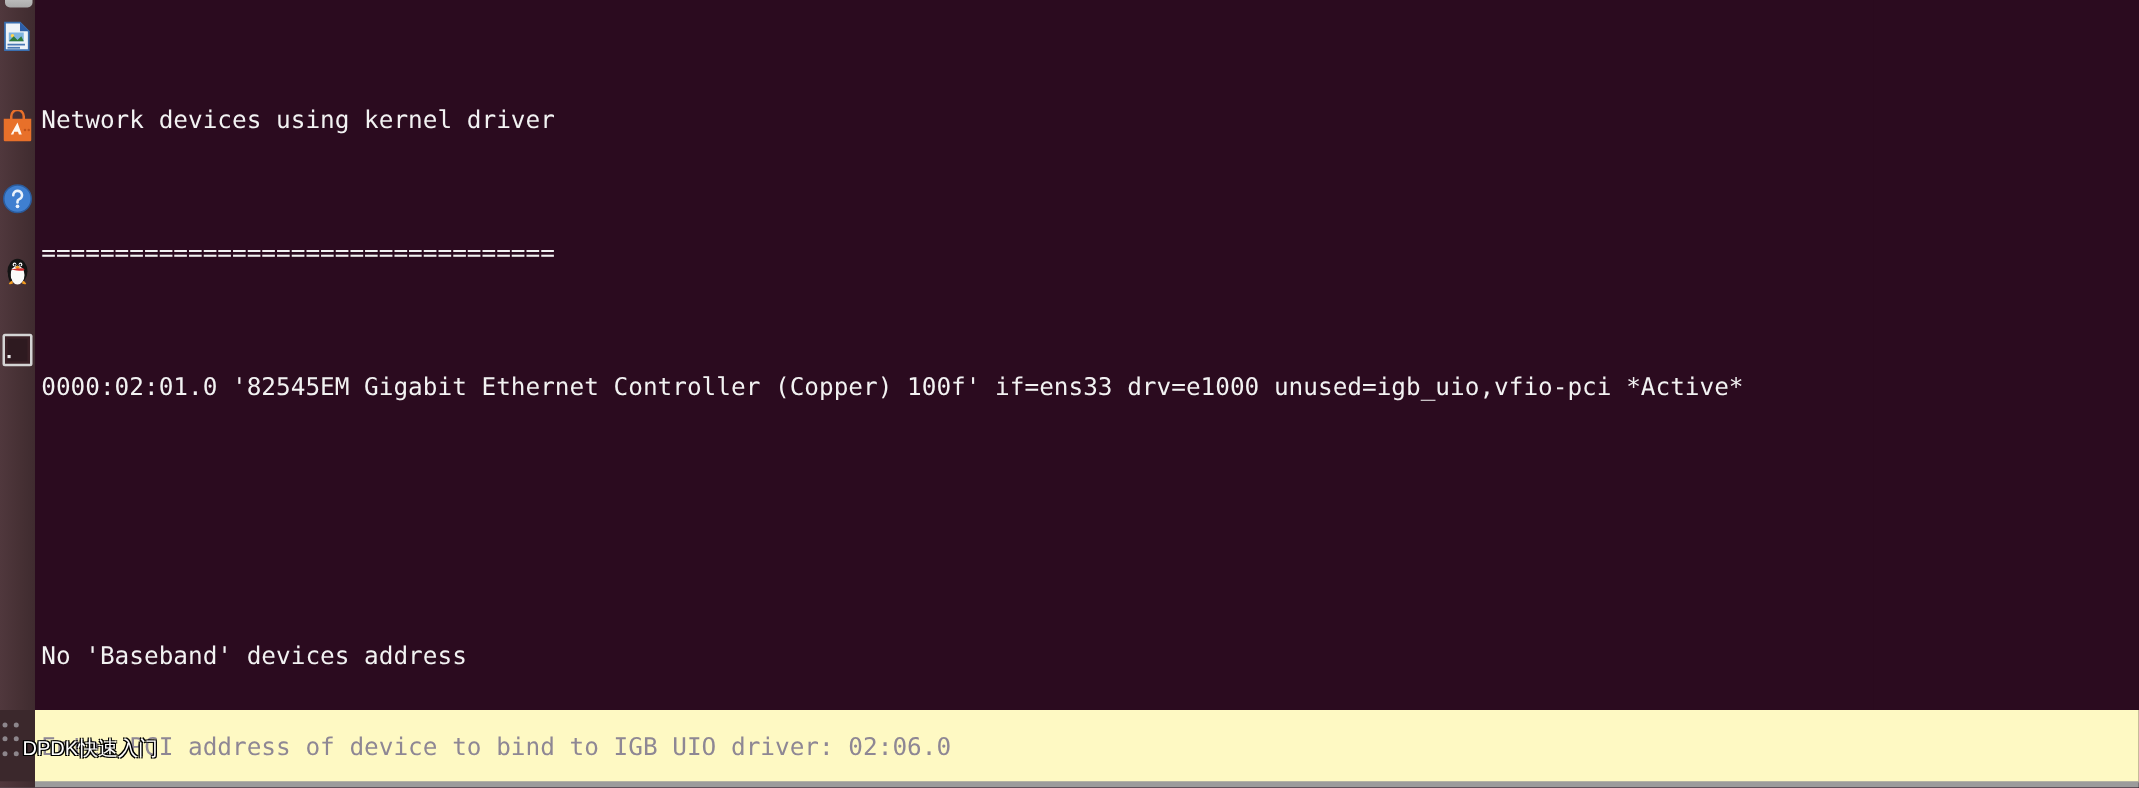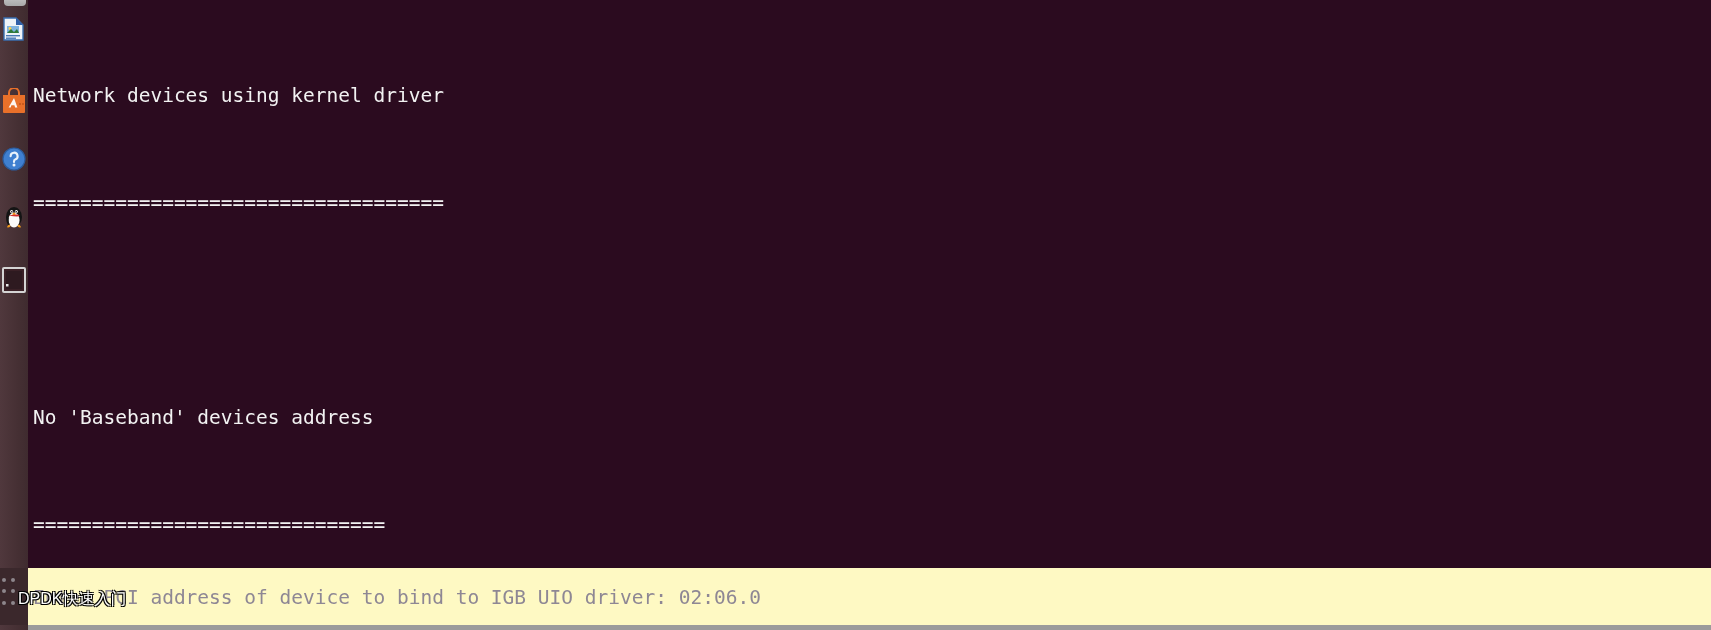--- a/index.html
+++ b/index.html
@@ -165,20 +165,21 @@
 </style>
 </head>
 <body>
 
 <div id="desktop">
 
   <div id="terminal">
     <div id="term-body">
       <span class="tline">Network devices using kernel driver</span>
       <span class="tline">===================================</span>
+      <span class="tline">0000:02:01.0 '82545EM Gigabit Ethernet Controller (Copper) 100f' if=ens33 drv=e1000 unused=igb_uio,vfio-pci *Active*</span>
       <span class="tline blank"></span>
       <span class="tline">No 'Baseband' devices address</span>
       <span class="tline">==============================</span>
       
       
       
       
       
       
       

